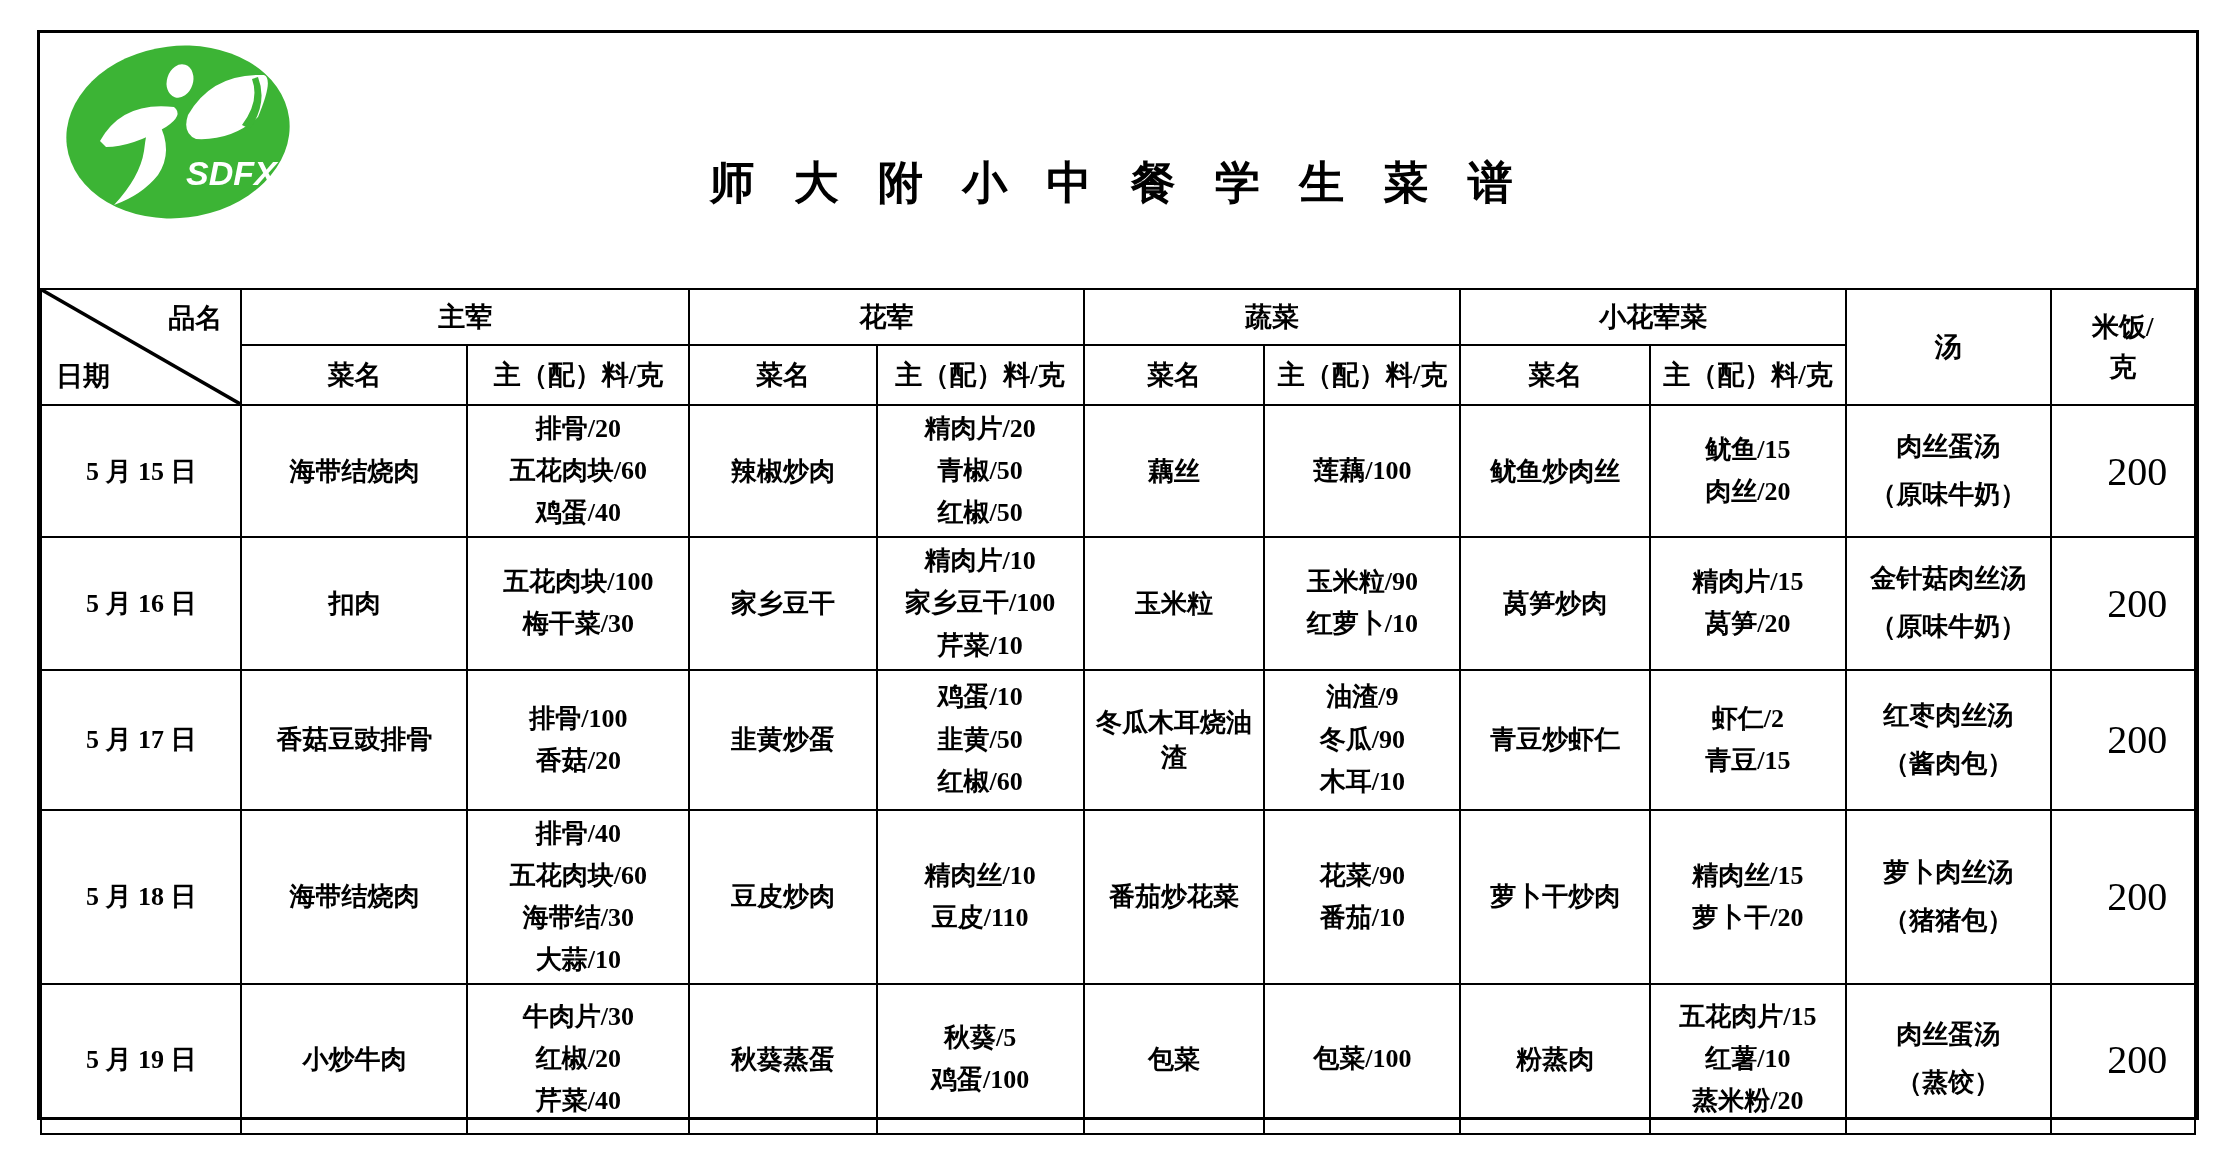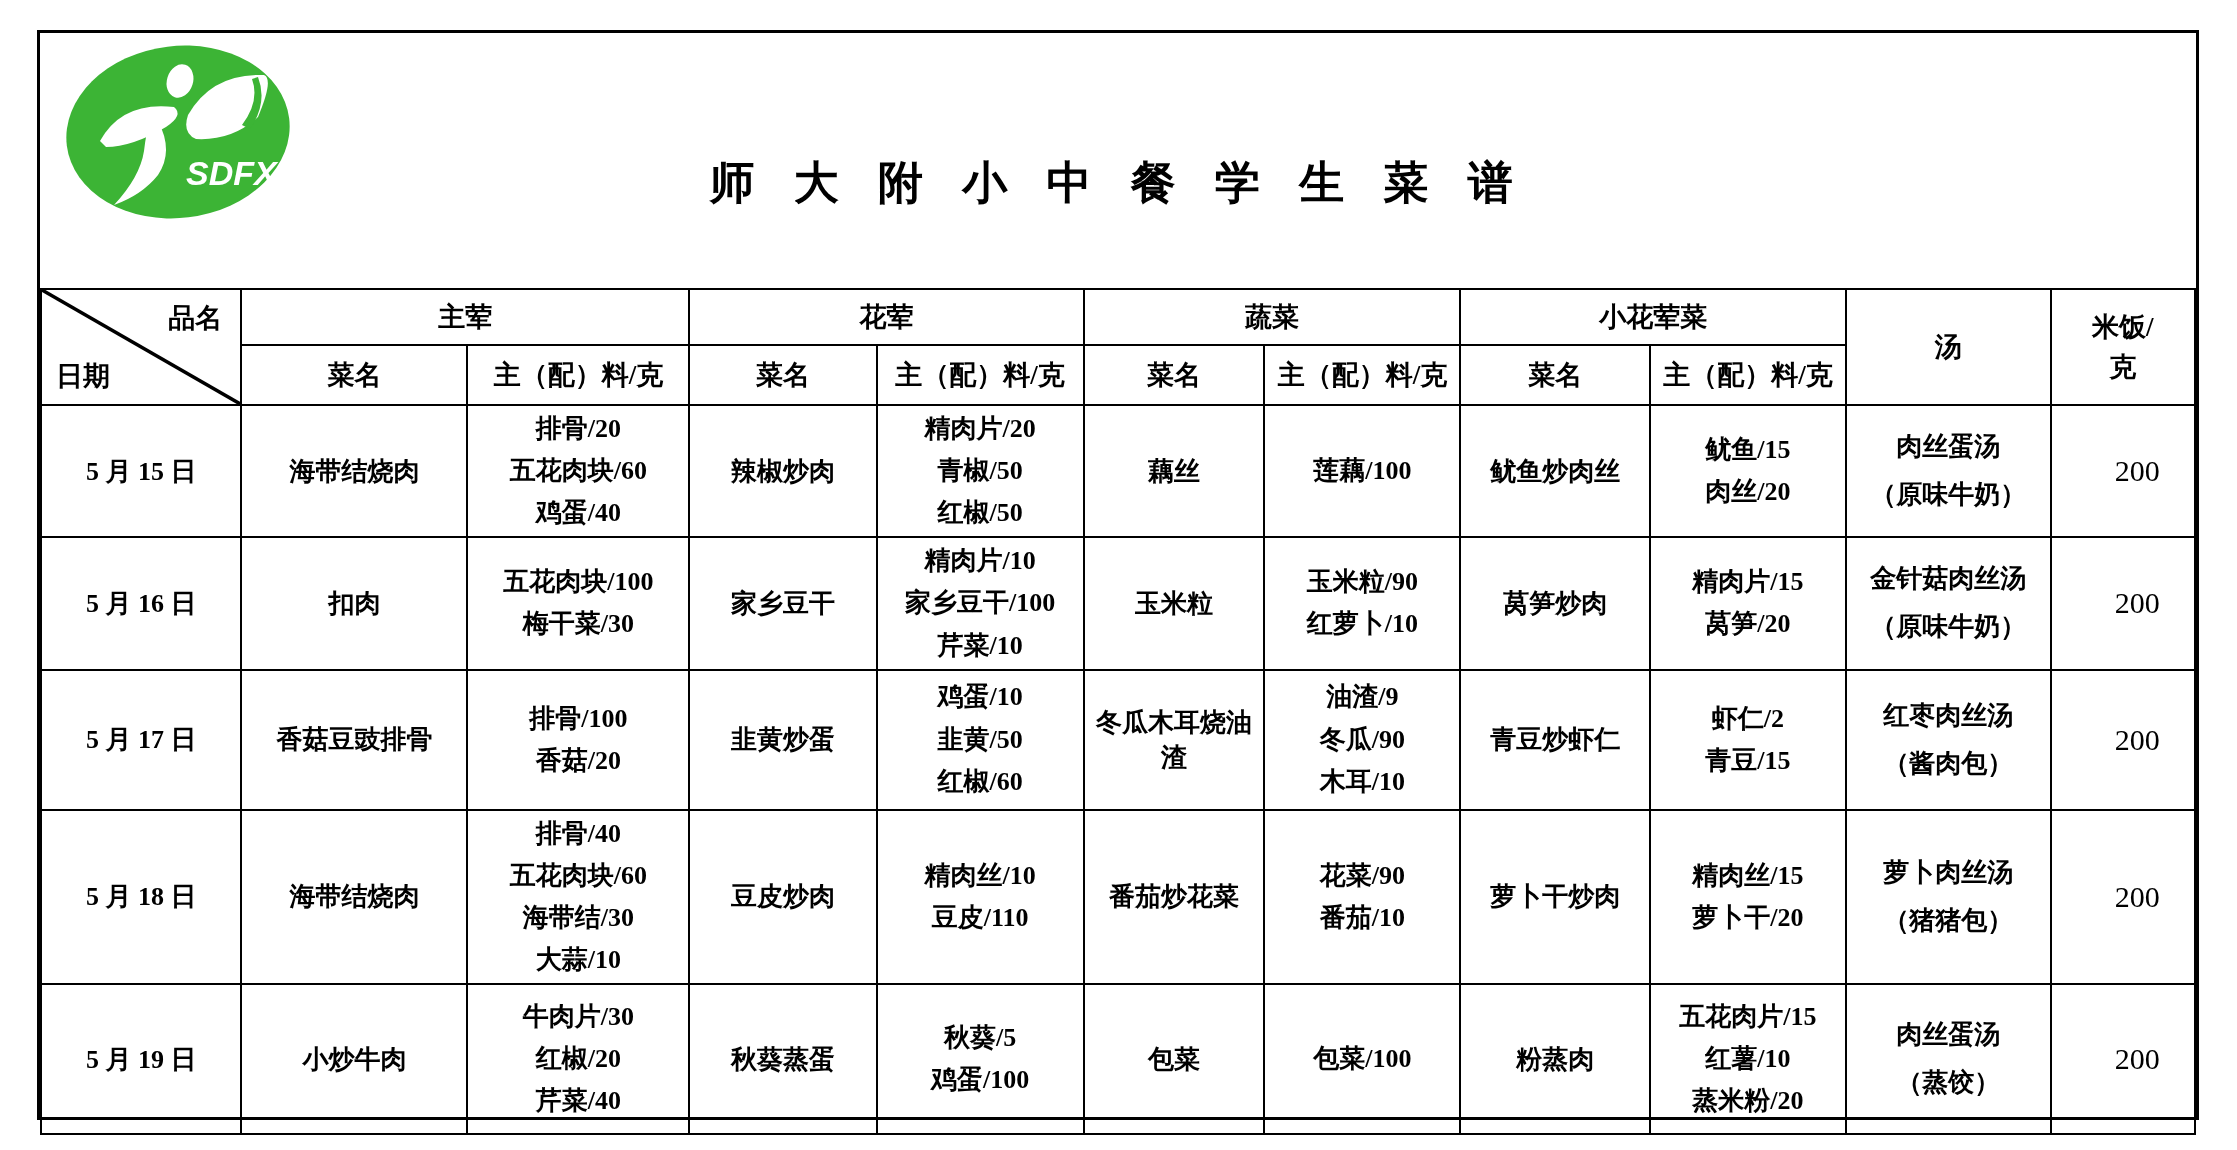--- a/index.html
+++ b/index.html
@@ -33,21 +33,21 @@
   }
   thead tr.grp th { height:56px; font-size:27px; }
   thead tr.sub th { height:60px; font-size:27px; }
   tbody tr:nth-child(1){ height:127px; }
   tbody tr:nth-child(2){ height:124px; }
   tbody tr:nth-child(3){ height:140px; }
   tbody tr:nth-child(4){ height:160px; }
   tbody tr:nth-child(5){ height:150px; }
   td.ing div { line-height:1.62; }
   td.soup div { line-height:1.85; }
-  td.rice { font-weight:normal; font-size:30px;padding-left:33px; }
+  td.rice { font-weight:normal; font-size:40px;padding-left:33px; }
   th.riceh div { line-height:1.5; }
   
   th.corner { position:relative; padding:0; }
   th.corner svg.diag { position:absolute; left:0; top:0; width:100%; height:100%; }
   th.corner svg.diag line { stroke:#000; stroke-width:2.5; }
   .corner-top { position:absolute; top:10px; right:18px;margin-left:28px; }
   .corner-bottom { position:absolute; bottom:10px; left:14px; }
 </style>
 </head>
 <body>

